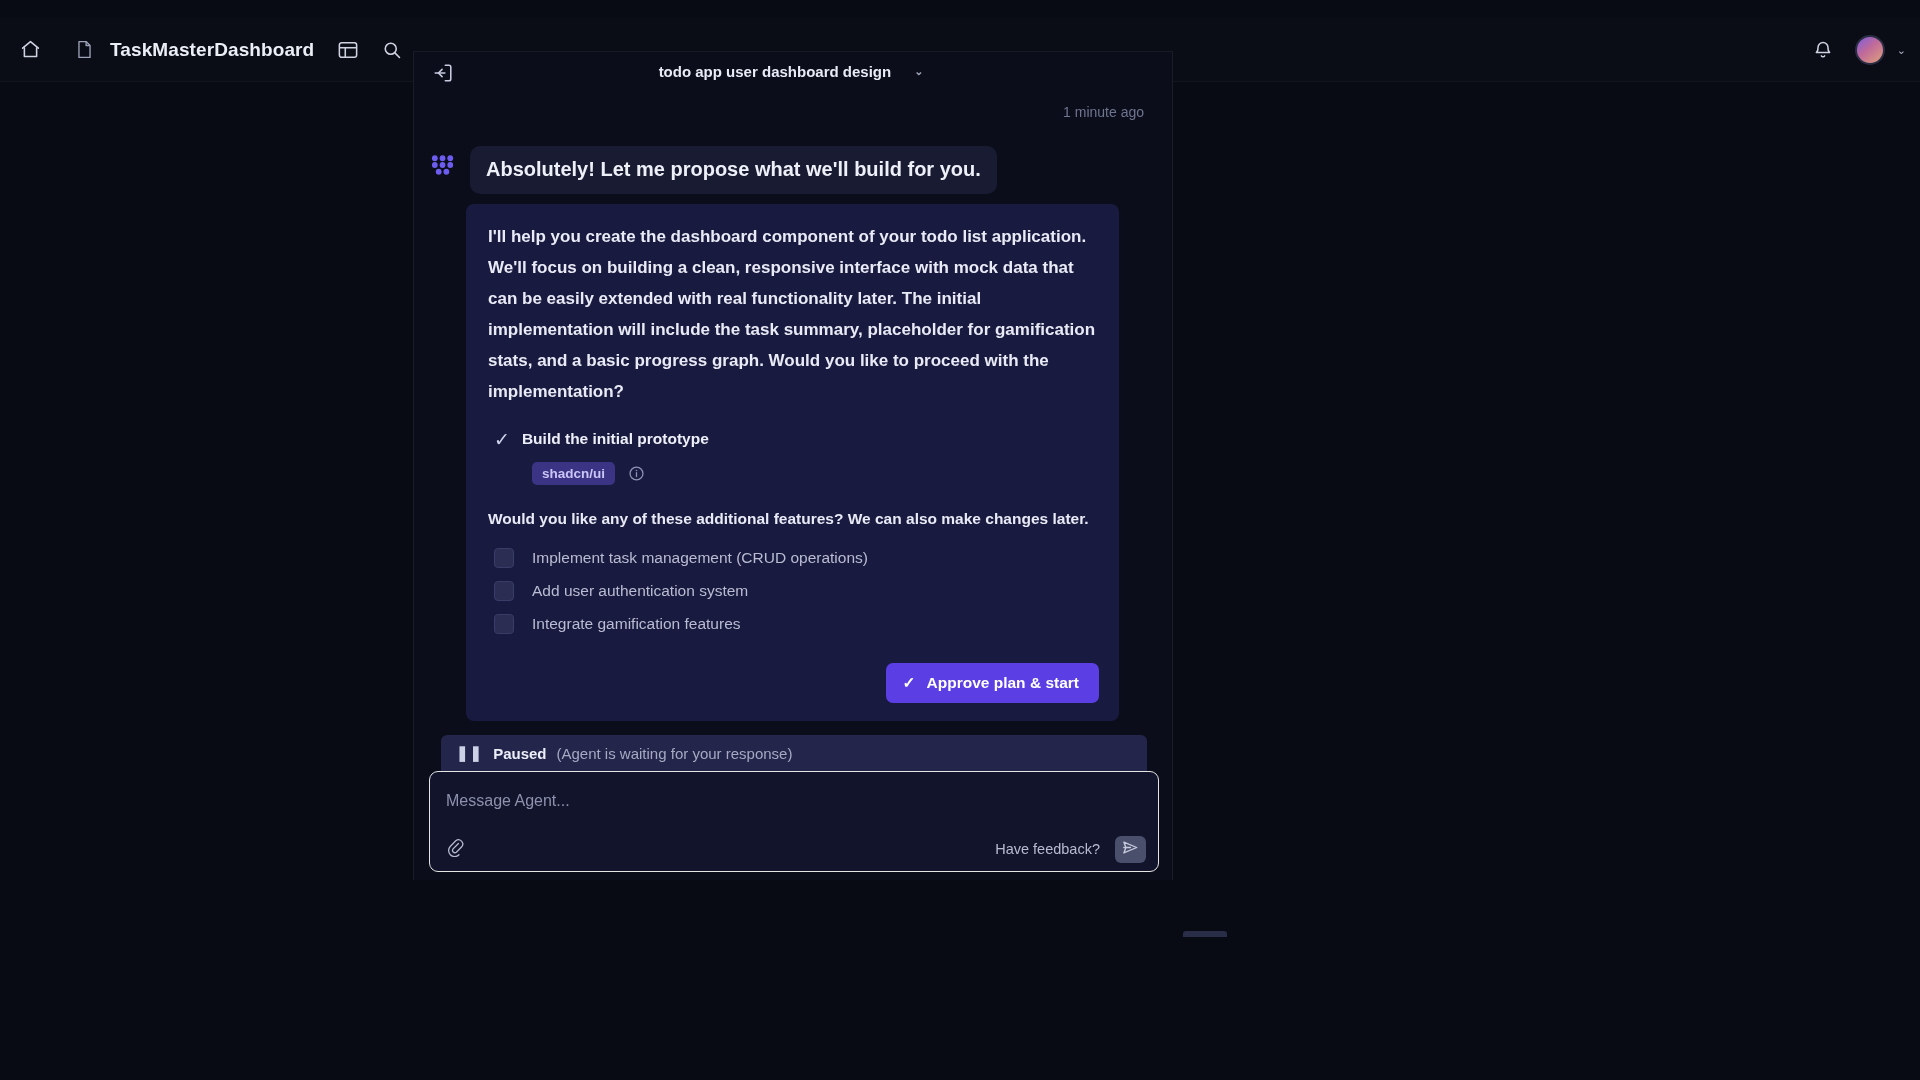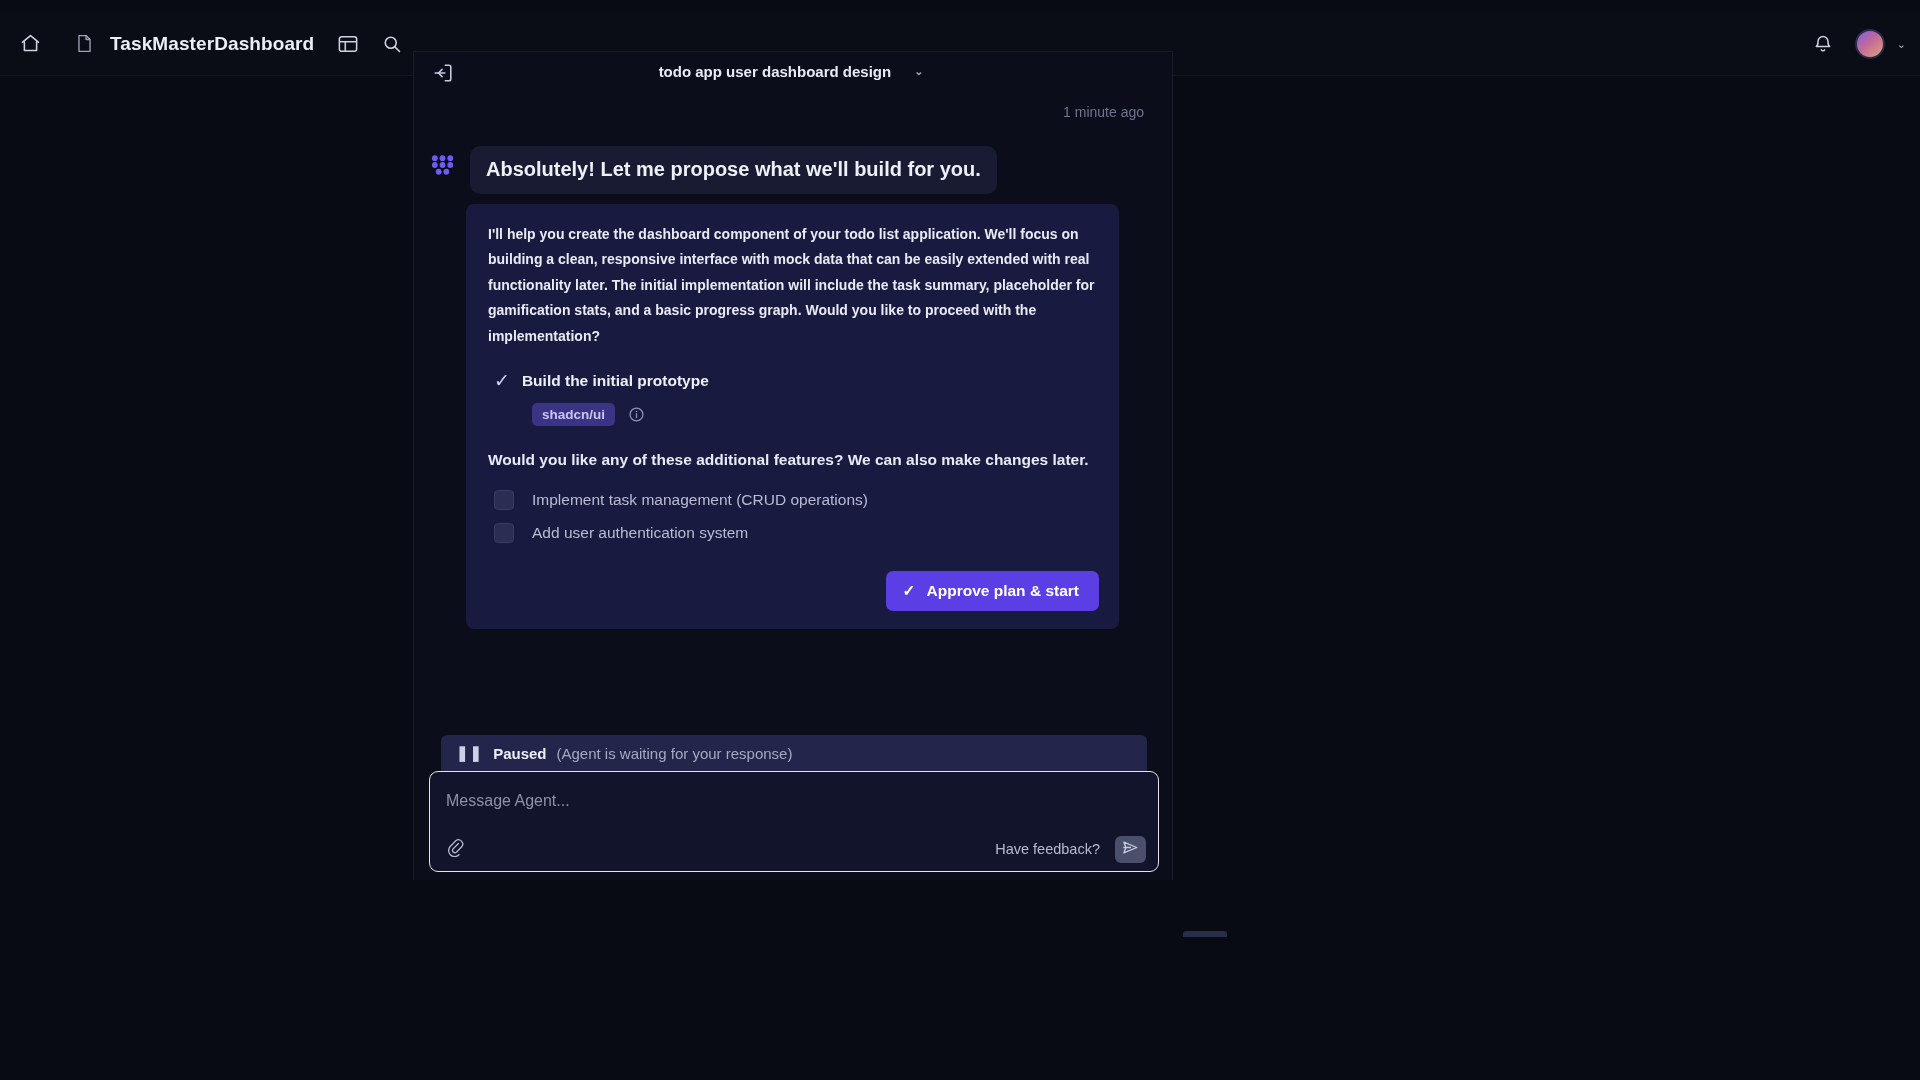--- a/index.html
+++ b/index.html
@@ -7,21 +7,21 @@
     margin: 0; padding: 0;
     width: 1920px; height: 1080px;
     background: #080a14;
     font-family: "Liberation Sans", sans-serif;
     overflow: hidden;
   }
   body { position: relative; }
 
   
   .topbar {
-    position: absolute; top: 12px; left: 0; width: 1920px; height: 64px;
+    position: absolute; top: 18px; left: 0; width: 1920px; height: 64px;
     display: flex; align-items: center;
     background: #0a0c16;
     border-bottom: 1px solid rgba(255,255,255,0.04);
     text-align: center;
   }
   .tb-left { display: flex; align-items: center; gap: 0; padding-left: 10px; }
   .icon-btn {
     width: 40px; height: 40px; display: flex; align-items: center; justify-content: center;
     border-radius: 8px; color: #cfd2e0;
   }
@@ -90,21 +90,21 @@
   }
 
   .plan-card {
     position: absolute; left: 52px; top: 152px; width: 653px;
     background: #191a3f;
     border-radius: 8px;
     padding: 18px 20px 18px 22px;
     color: #e8eaf6;
   }
   .plan-intro {
-    font-size: 14px; font-weight: 700; line-height: 1.82;
+    font-size: 17px; font-weight: 700; line-height: 1.82;
     margin: 0 0 22px 0;
   }
   .task-line {
     display: flex; align-items: center; gap: 12px; margin-left: 6px;
   }
   .check-accent { color: #cfd4ec; font-size: 19px; line-height: 1; }
   .task-label { font-size: 15.5px; font-weight: 700; color: #eef0f9; }
   .tag-row { display: flex; align-items: center; gap: 13px; margin: 13px 0 0 44px; }
   .tag {
     background: #3b3484; color: #c9c5f5;
@@ -303,20 +303,24 @@
 
     <div class="opt-list">
       <div class="opt">
         <span class="cbox"></span>
         <span class="opt-label">Implement task management (CRUD operations)</span>
       </div>
       <div class="opt">
         <span class="cbox"></span>
         <span class="opt-label">Add user authentication system</span>
       </div>
+      <div class="opt">
+        <span class="cbox"></span>
+        <span class="opt-label">Integrate gamification features</span>
+      </div>
     </div>
 
     <div class="approve-row">
       <button class="approve-btn">
         <span>✓</span>
         <span>Approve plan &amp; start</span>
       </button>
     </div>
   </div>
 

